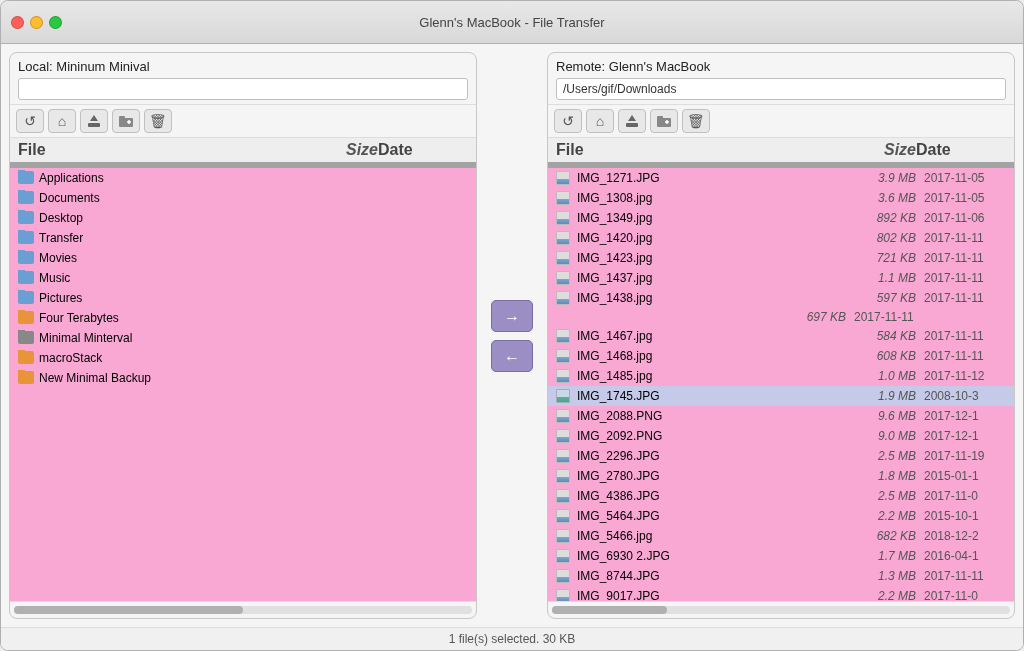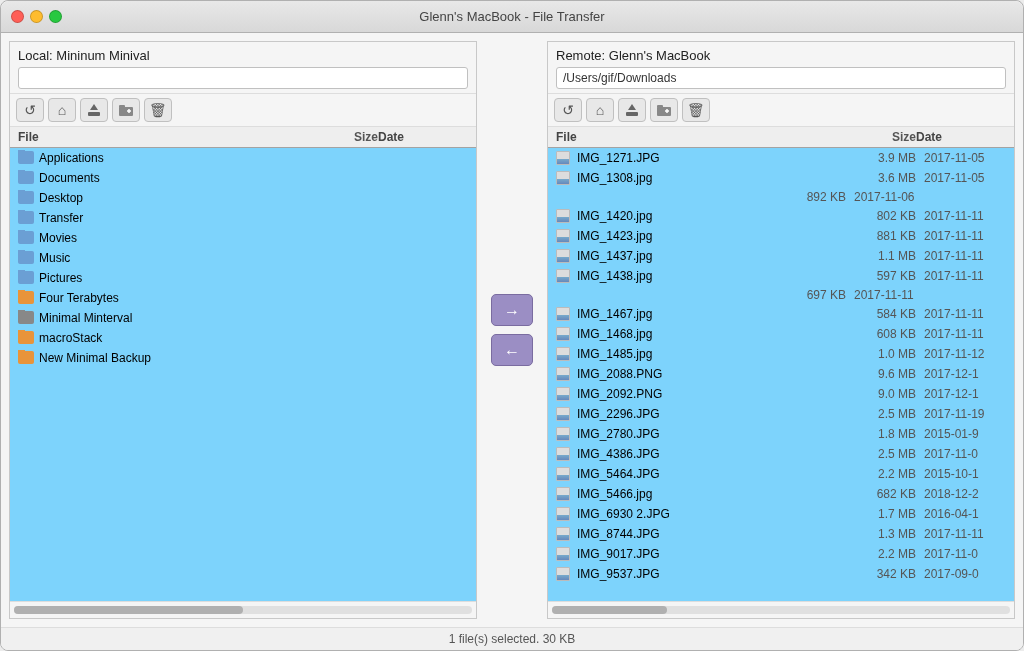--- a/index.html
+++ b/index.html
@@ -16,21 +16,21 @@
       height: 651px;
       background: #f5f5f5;
       border-radius: 8px;
       border: 1px solid #b0b0b0;
       display: flex;
       flex-direction: column;
       overflow: hidden;
     }
     .title-bar {
       background: linear-gradient(to bottom, #e8e8e8, #d8d8d8);
-      height: 32px;
+      height: 43px;
       display: flex;
       align-items: center;
       justify-content: center;
       position: relative;
       border-bottom: 1px solid #b0b0b0;
       border-radius: 8px 8px 0 0;
       flex-shrink: 0;
     }
     .title-bar-buttons {
       position: absolute;
@@ -56,23 +56,23 @@
       display: flex;
       flex: 1;
       overflow: hidden;
       padding: 8px;
       gap: 8px;
     }
     .pane {
       display: flex;
       flex-direction: column;
       flex: 1;
-      background: #7dd3fc;
+      background: #f9a8d4;
       border: 1px solid #c8c8c8;
-      border-radius: 0;
+      border-radius: 8px;
       overflow: hidden;
     }
     .pane-header {
       padding: 6px 8px 4px 8px;
       background: #f5f5f5;
       border-bottom: 1px solid #ddd;
     }
     .pane-label {
       font-size: 13px;
       font-weight: bold;
@@ -111,22 +111,22 @@
       justify-content: center;
       cursor: pointer;
       font-size: 14px;
       color: #555;
     }
     .file-list-header {
       display: grid;
       grid-template-columns: 1fr 70px 90px;
       padding: 3px 8px;
       background: #eeeeee;
-      border-bottom: 1px solid #a3a3a3;
-      font-size: 12px;
+      border-bottom: 6px solid #a3a3a3;
+      font-size: 16px;
       font-weight: 600;
       color: #444;
     }
     .file-list-header .col-size { text-align: right; }
     .file-list {
       flex: 1;
       overflow-y: auto;
       overflow-x: hidden;
     }
     .file-row {
@@ -201,21 +201,21 @@
       height: 5px;
       background: linear-gradient(#7ac, #68b);
     }
     .img-icon-photo {
       background: #c8d8e8;
       border: 1px solid #aab;
     }
     .img-icon-photo::after {
       background: linear-gradient(#6a9, #4a8);
     }
-    .col-size { text-align: right; color: #555; }
+    .col-size { text-align: right; color: #555; font-style: italic; }
     .col-date { color: #555; padding-left: 8px; }
     .pane-bottom {
       border-top: 1px solid #ddd;
       padding: 2px 0;
       background: #f5f5f5;
     }
     .scrollbar-track {
       height: 8px;
       background: #e0e0e0;
       margin: 2px 4px;
@@ -489,41 +489,47 @@
             <div class="file-name">
               <span class="file-icon" style="display: flex; align-items: center;">
                 <div class="img-icon"></div>
               </span>
               <span>IMG_1308.jpg</span>
             </div>
             <div class="col-size">3.6 MB</div>
             <div class="col-date">2017-11-05</div>
           </div>
           <div class="file-row">
+            <div class="file-name">
+              <span class="file-icon" style="display: flex; align-items: center;">
+                <div class="img-icon"></div>
+              </span>
+              <span>IMG_1349.jpg</span>
+            </div>
             <div class="col-size">892 KB</div>
             <div class="col-date">2017-11-06</div>
           </div>
           <div class="file-row">
             <div class="file-name">
               <span class="file-icon" style="display: flex; align-items: center;">
                 <div class="img-icon"></div>
               </span>
               <span>IMG_1420.jpg</span>
             </div>
             <div class="col-size">802 KB</div>
             <div class="col-date">2017-11-11</div>
           </div>
           <div class="file-row">
             <div class="file-name">
               <span class="file-icon" style="display: flex; align-items: center;">
                 <div class="img-icon"></div>
               </span>
               <span>IMG_1423.jpg</span>
             </div>
-            <div class="col-size">881 KB</div>
+            <div class="col-size">721 KB</div>
             <div class="col-date">2017-11-11</div>
           </div>
           <div class="file-row">
             <div class="file-name">
               <span class="file-icon" style="display: flex; align-items: center;">
                 <div class="img-icon"></div>
               </span>
               <span>IMG_1437.jpg</span>
             </div>
             <div class="col-size">1.1 MB</div>
@@ -566,20 +572,30 @@
           <div class="file-row">
             <div class="file-name">
               <span class="file-icon" style="display: flex; align-items: center;">
                 <div class="img-icon"></div>
               </span>
               <span>IMG_1485.jpg</span>
             </div>
             <div class="col-size">1.0 MB</div>
             <div class="col-date">2017-11-12</div>
           </div>
+          <div class="file-row selected">
+            <div class="file-name">
+              <span class="file-icon" style="display: flex; align-items: center;">
+                <div class="img-icon img-icon-photo"></div>
+              </span>
+              <span>IMG_1745.JPG</span>
+            </div>
+            <div class="col-size">1.9 MB</div>
+            <div class="col-date">2008-10-3</div>
+          </div>
           <div class="file-row">
             <div class="file-name">
               <span class="file-icon" style="display: flex; align-items: center;">
                 <div class="img-icon"></div>
               </span>
               <span>IMG_2088.PNG</span>
             </div>
             <div class="col-size">9.6 MB</div>
             <div class="col-date">2017-12-1</div>
           </div>
@@ -604,21 +620,21 @@
             <div class="col-date">2017-11-19</div>
           </div>
           <div class="file-row">
             <div class="file-name">
               <span class="file-icon" style="display: flex; align-items: center;">
                 <div class="img-icon"></div>
               </span>
               <span>IMG_2780.JPG</span>
             </div>
             <div class="col-size">1.8 MB</div>
-            <div class="col-date">2015-01-9</div>
+            <div class="col-date">2015-01-1</div>
           </div>
           <div class="file-row">
             <div class="file-name">
               <span class="file-icon" style="display: flex; align-items: center;">
                 <div class="img-icon"></div>
               </span>
               <span>IMG_4386.JPG</span>
             </div>
             <div class="col-size">2.5 MB</div>
             <div class="col-date">2017-11-0</div>

